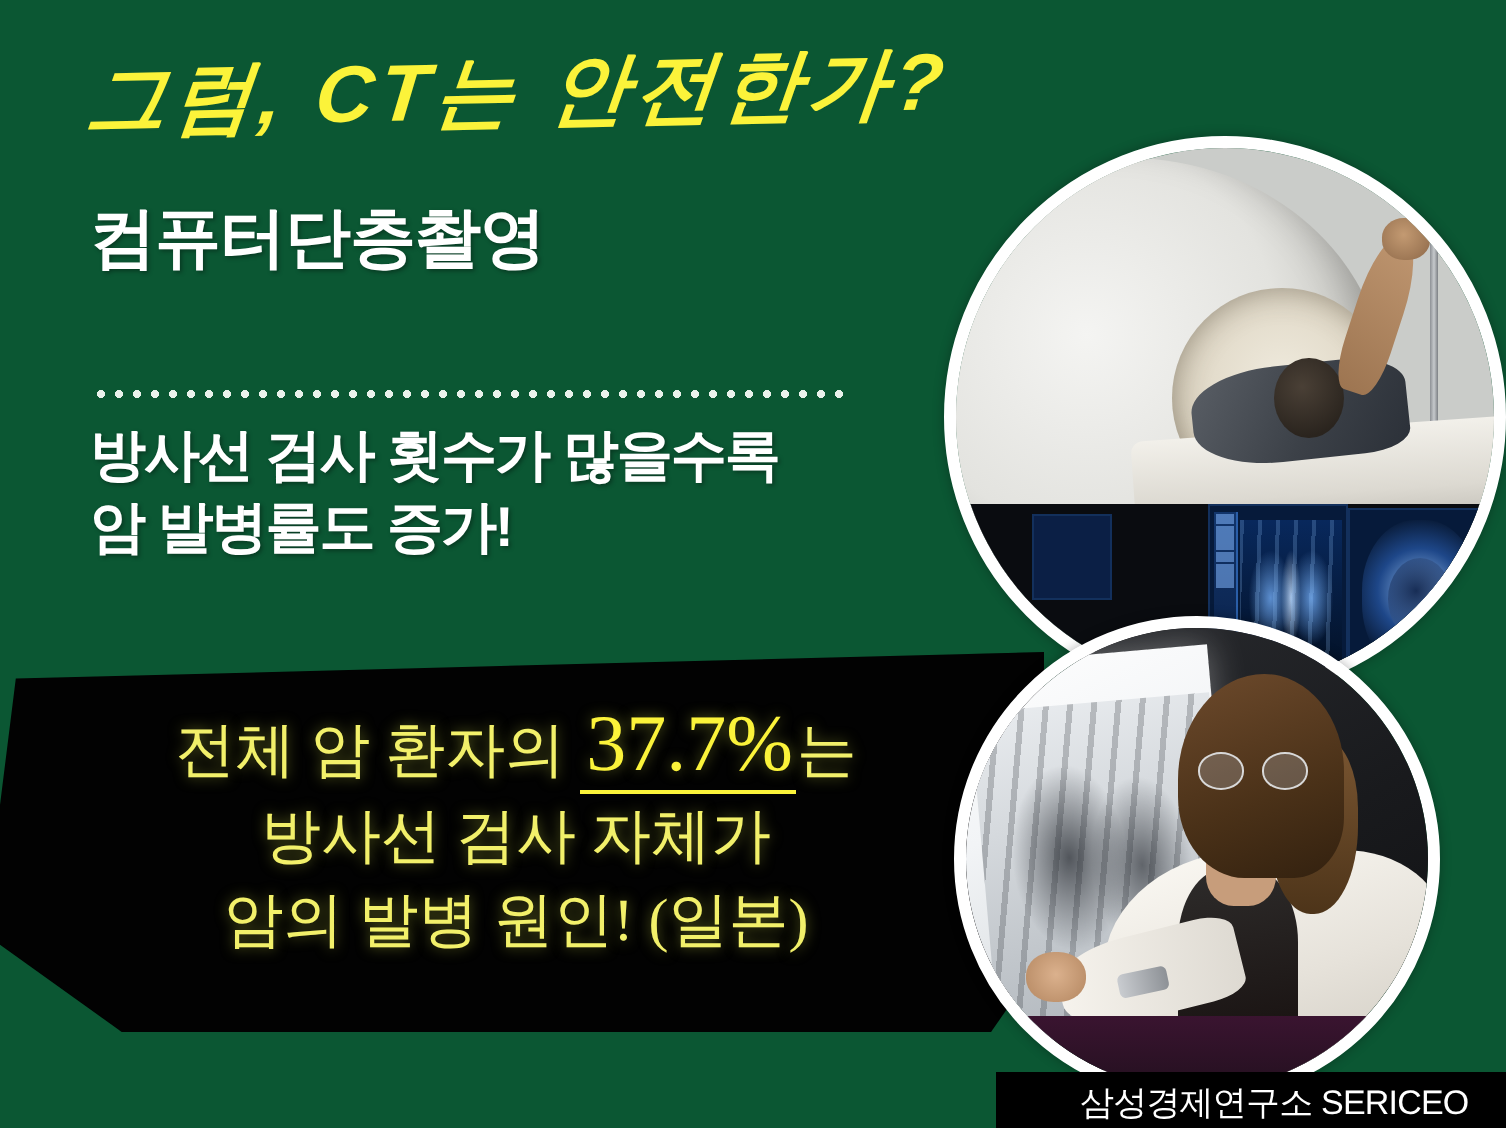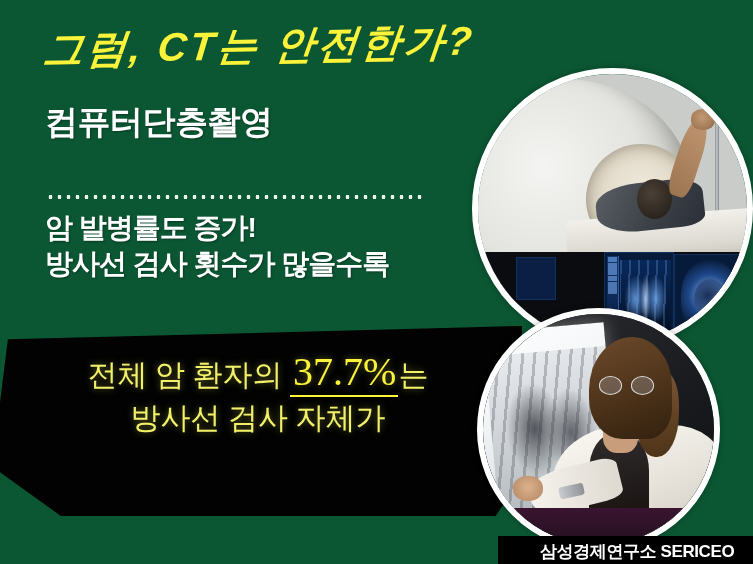--- a/index.html
+++ b/index.html
@@ -42,20 +42,21 @@
     top: 104px;
     width: 400px;
   }
   .ct-ko {
     font-size: 33px;
     font-weight: 700;
     color: #ffffff;
     letter-spacing: -0.5px;
     line-height: 1.12;
     text-shadow: 1px 1px 2px rgba(0,0,0,.35);
+    font-family: Liberation Mono, monospace;
   }
   .ct-en {
     font-size: 27px;
     font-weight: 400;
     color: #eef3ef;
     letter-spacing: -0.3px;
     line-height: 1.2;
     margin-top: 1px;
   }
 
@@ -356,48 +357,49 @@
     top: 536px;
     width: 255px;
     height: 28px;
     background: #000000;
   }
   .footer-text {
     position: absolute;
     left: 540px;
     top: 540px;
     font-size: 17px;
-    font-weight: 700;
+    font-weight: 400;
     color: #ffffff;
     letter-spacing: -0.4px;
     white-space: nowrap;
   }
 </style>
 </head>
 <body>
 
 <div id="slide">
 
   <div class="title">그럼, CT는 안전한가?</div>
 
   <div class="headblock">
     <div class="ct-ko">컴퓨터단층촬영</div>
   </div>
 
   <div class="dotline"></div>
 
   <div class="finding">
+    <div class="ln">방사선 검사 횟수가 많을수록</div>
     <div class="ln">암 발병률도 증가!</div>
-    <div class="ln">방사선 검사 횟수가 많을수록</div>
   </div>
 
   <div class="banner"></div>
   <div class="banner-text">
     <div class="bl"><span>전체 암 환자의 </span><span class="pct">37.7%</span><span>는</span></div>
     <div class="bl">방사선 검사 자체가</div>
+    <div class="bl">암의 발병 원인! (일본)</div>
   </div>
 
   <div class="photo" id="photo-ct">
     <div class="inner ct-bg">
       <div class="ct-gantry"></div>
       <div class="ct-bore"></div>
       <div class="ct-pole"></div>
       <div class="ct-table"></div>
       <div class="ct-patient"></div>
       <div class="ct-head"></div>

